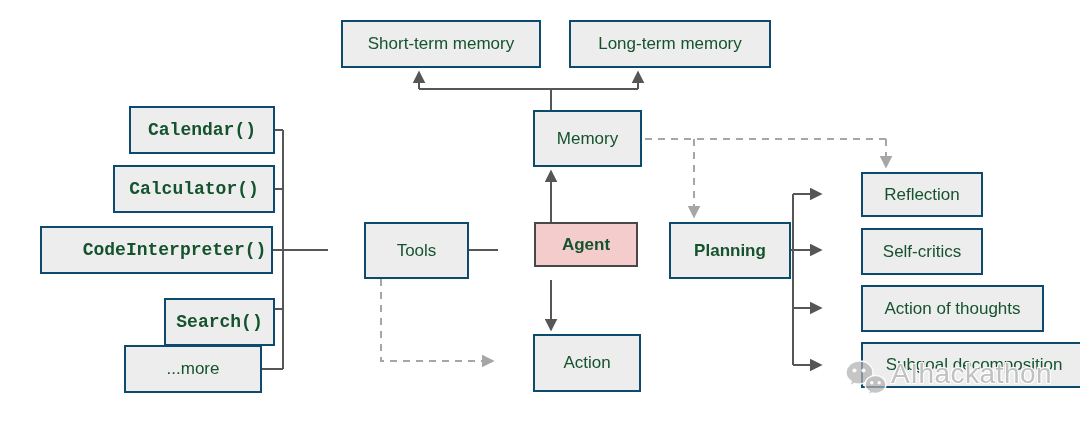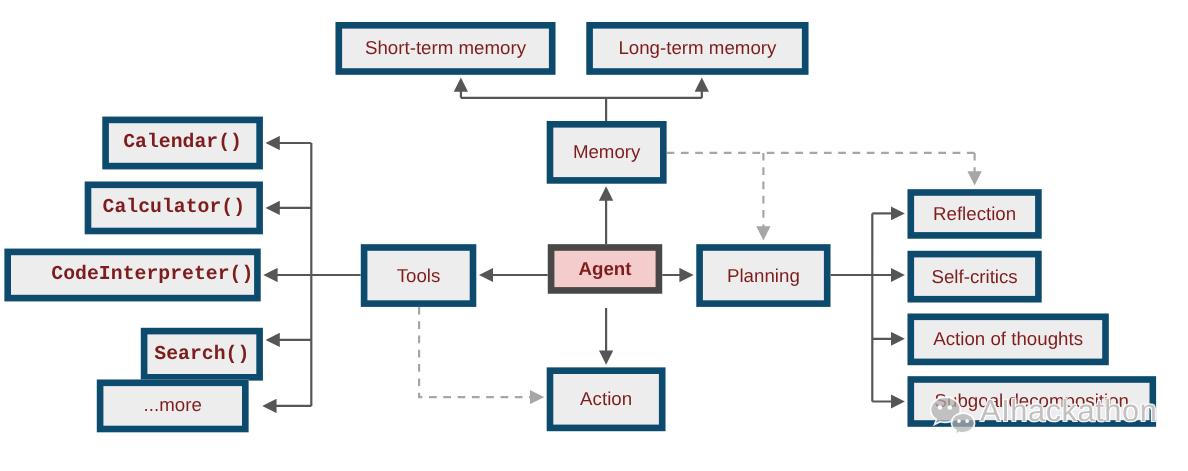--- a/index.html
+++ b/index.html
@@ -16,26 +16,27 @@
     left: 0; top: 0;
     width: 1080px; height: 428px;
     z-index: 1;
   }
   .node {
     position: absolute;
     display: flex;
     align-items: center;
     justify-content: center;
     background: #ededed;
-    border: 6px solid #0c4a6e;
-    color: #7f1d1d;
+    border: 2px solid #0c4a6e;
+    color: #14532d;
     font-size: 17px;
     box-sizing: border-box;
     z-index: 2;
     white-space: nowrap;
+    margin-left: 36px;
   }
   .node.mono {
     font-family: Liberation Mono, monospace;
     font-weight: 700;
     font-size: 18px;
   }
   .node.accent {
     background: #f4cccc;
     border-color: #484848;
     font-weight: 700;
@@ -135,21 +136,21 @@
   <div class="node" style="left:305px; top:20px; width:200px; height:48px;">Short-term memory</div>
 
   <div class="node" style="left:533px; top:20px; width:202px; height:48px;">Long-term memory</div>
 
   <div class="node" style="left:497px; top:110px; width:109px; height:57px;">Memory</div>
 
   <div class="node" style="left:328px; top:222px; width:105px; height:57px;">Tools</div>
 
   <div class="node accent" style="left:498px; top:222px; width:104px; height:45px;">Agent</div>
 
-  <div class="node" style="left:633px; top:222px; width:122px; height:57px;">Planning</div>
+  <div class="node" style="left:633px; top:222px; width:122px; height:57px;font-weight:bold;">Planning</div>
 
   <div class="node" style="left:497px; top:334px; width:108px; height:58px;">Action</div>
 
   <div class="node mono" style="left:93px; top:106px; width:146px; height:48px;">Calendar()</div>
 
   <div class="node mono" style="left:77px; top:165px; width:162px; height:48px;text-align:center;">Calculator()</div>
 
   <div class="node mono" style="left:4px; top:226px; width:233px; height:48px;padding-left:36px;">CodeInterpreter()</div>
 
   <div class="node mono" style="left:128px; top:298px; width:111px; height:48px;">Search()</div>

